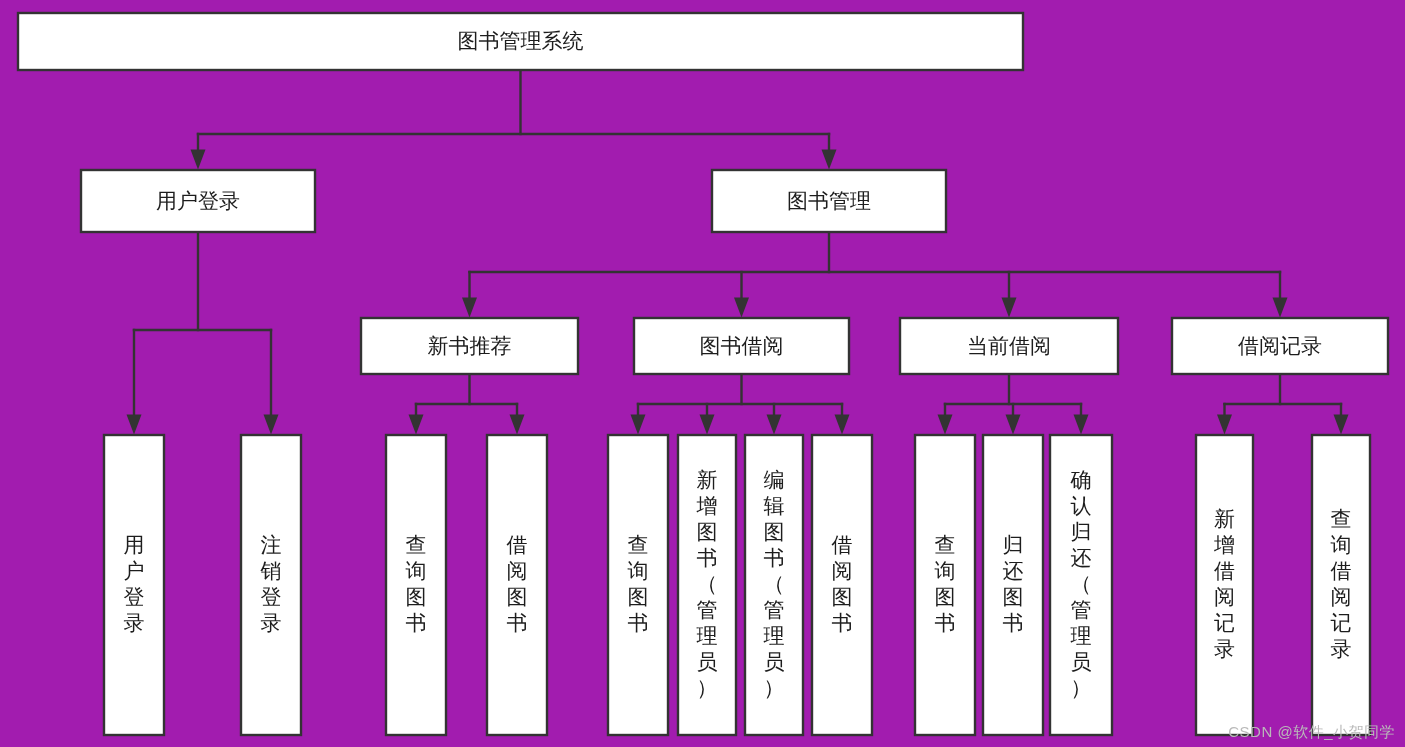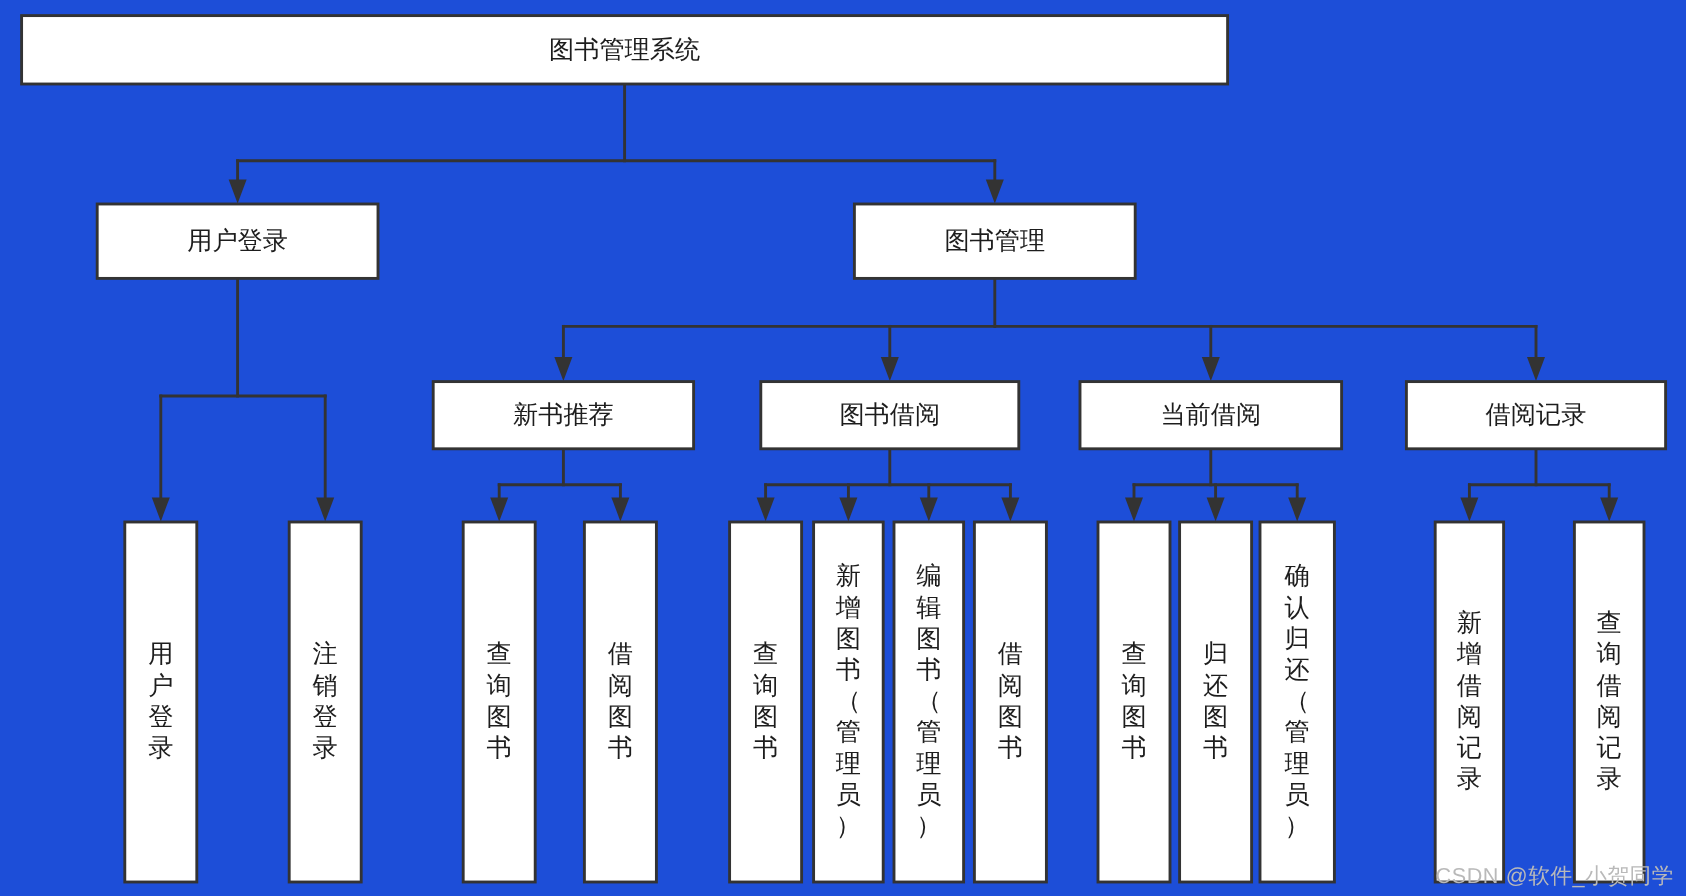--- a/index.html
+++ b/index.html
@@ -11,21 +11,21 @@
   body {
     font-family: "Liberation Sans", "DejaVu Sans", sans-serif;
     width: 1405px;
     height: 747px;
     overflow: hidden;
   }
   #diagram-root {
     position: relative;
     width: 1405px;
     height: 747px;
-    background: #1d4ed8;
+    background: #a21caf;
   }
   #diagram-svg {
     position: absolute;
     top: 0;
     left: 0;
     width: 1405px;
     height: 747px;
     display: block;
   }
   .node-box {
@@ -57,21 +57,21 @@
     fill: #1d1d1d;
     text-anchor: middle;
     dominant-baseline: middle;
     white-space: pre;
   }
   .watermark-text {
     position: absolute;
     right: 10px;
     bottom: 5px;
     font-family: "Liberation Sans", "DejaVu Sans", sans-serif;
-    font-size: 18px;
+    font-size: 15px;
     color: #b9b9b9;
     letter-spacing: 0.5px;
     user-select: none;
     pointer-events: none;
     white-space: nowrap;
   }
 </style>
 </head>
 <body>
 

